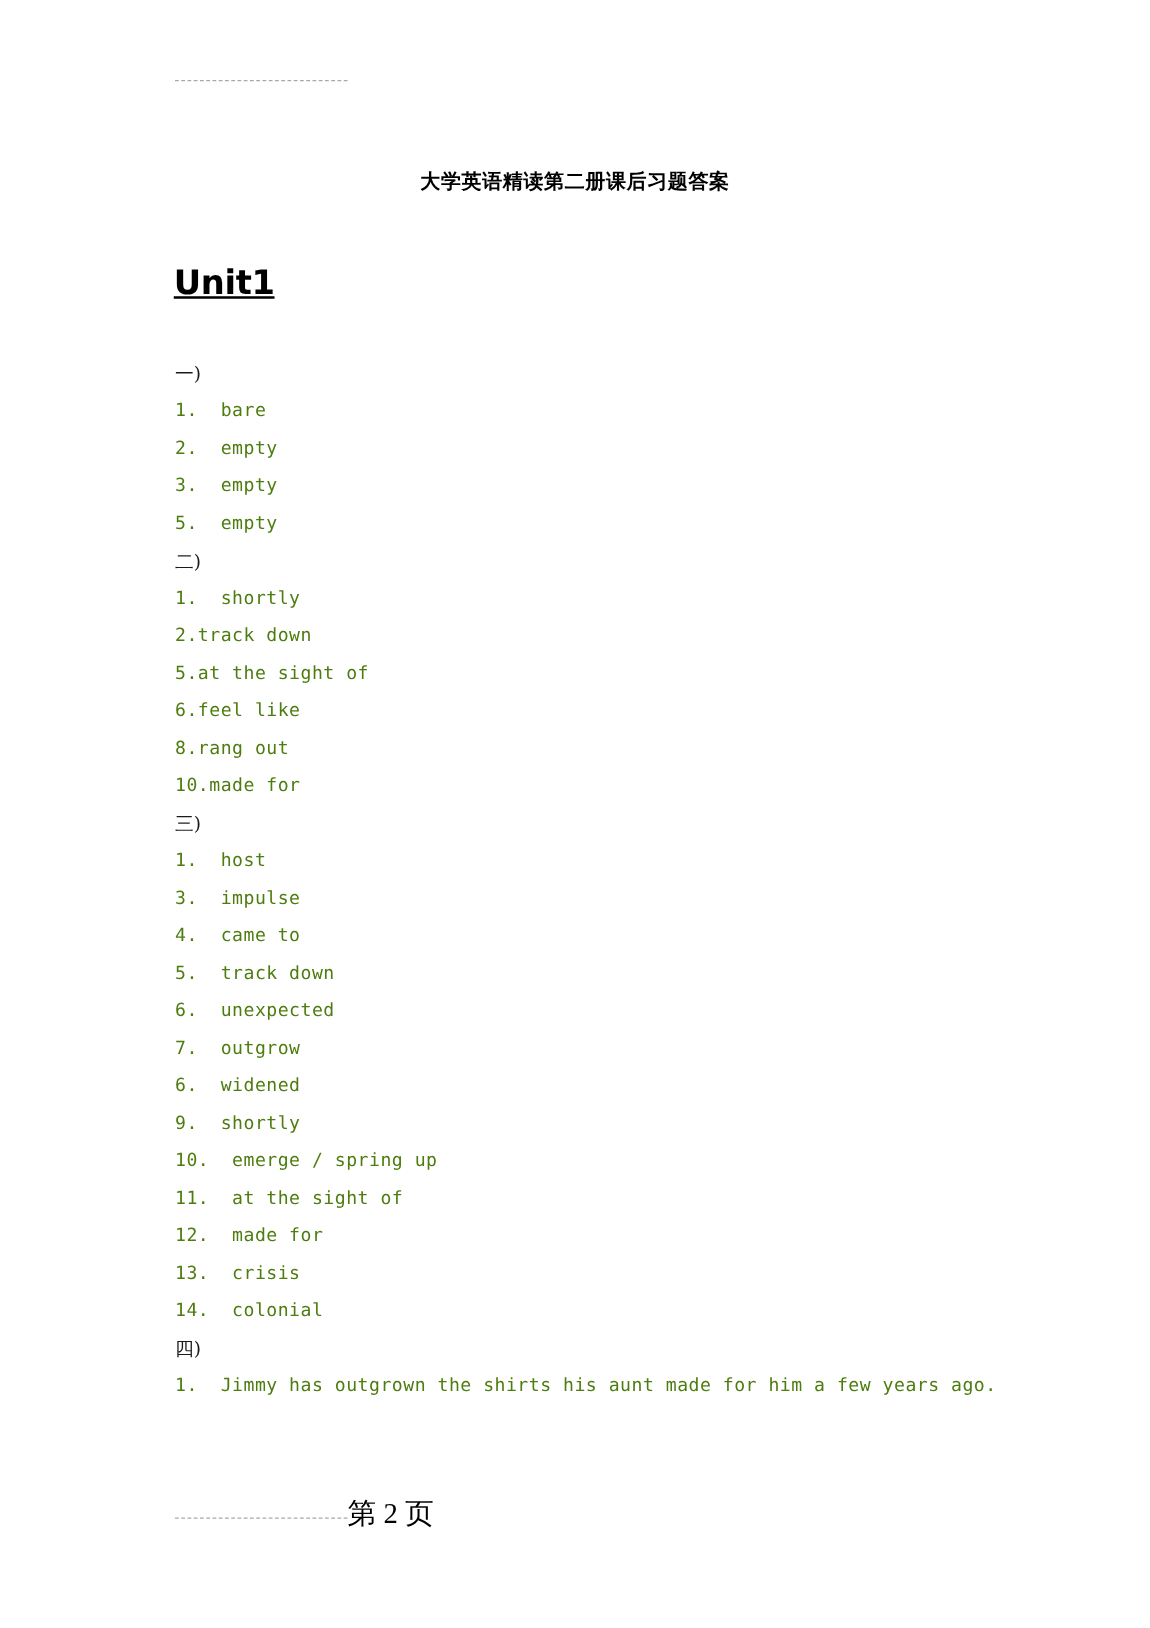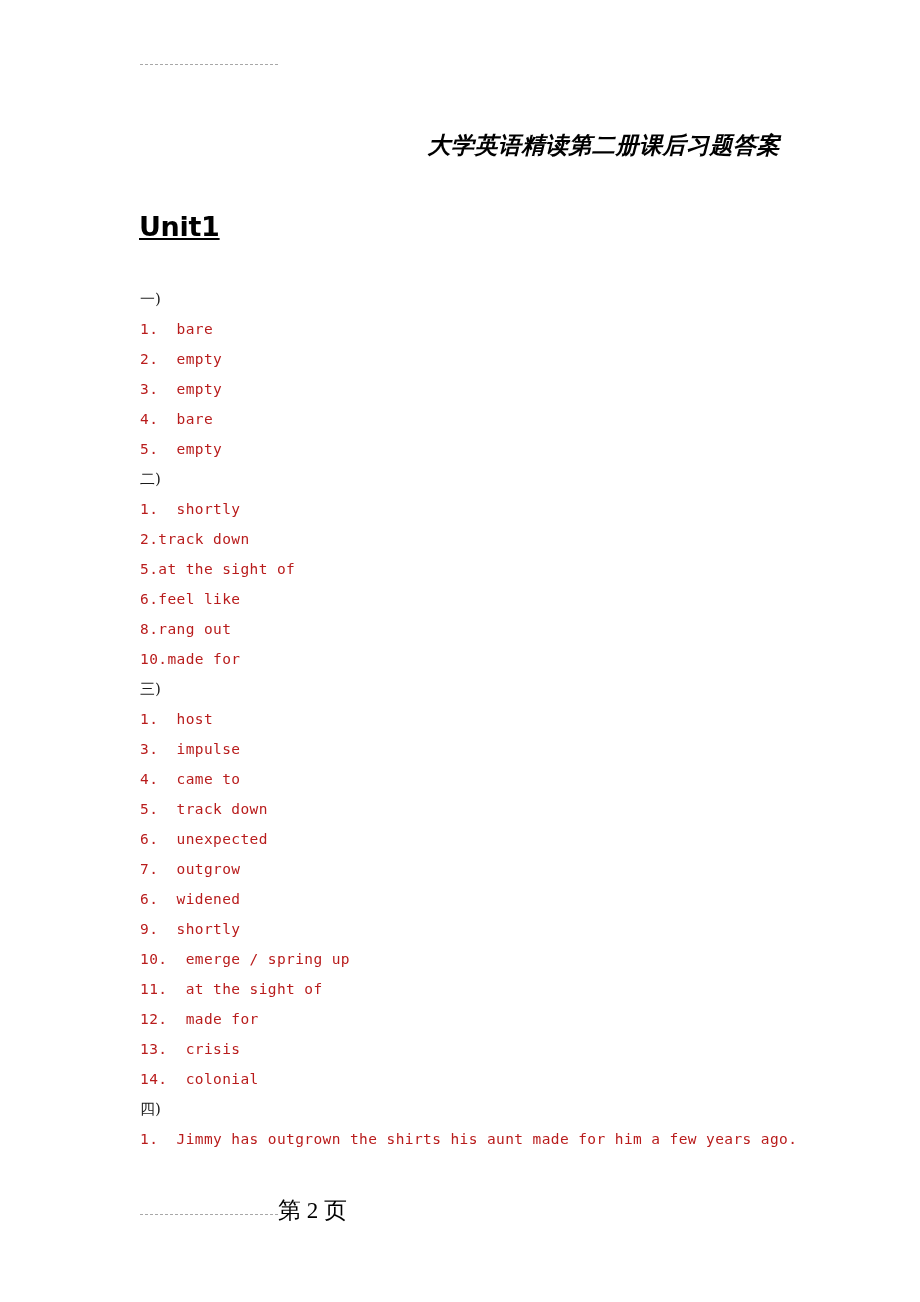--- a/index.html
+++ b/index.html
@@ -32,28 +32,27 @@
     height: 0;
     border-top: 1px dashed #a8a8a8;
   }
 
   
   .doc-title {
     position: absolute;
     left: 140px;
     top: 130px;
     width: 640px;
-    text-align: right;
+    text-align: center;
     font-family: "DejaVu Serif", "Liberation Serif", serif;
-    font-size: 23px;
+    font-size: 16px;
     line-height: 30px;
     font-weight: 700;
     letter-spacing: 0.5px;
     white-space: nowrap;
-    font-style: italic;
   }
 
   
   .unit-heading {
     position: absolute;
     left: 139px;
     top: 211px;
     font-family: "DejaVu Sans", "Liberation Sans", sans-serif;
     font-size: 27px;
     line-height: 32px;
@@ -78,21 +77,21 @@
     white-space: pre;
     color: #1a1a1a;
   }
 
   .answer-line {
     font-family: "DejaVu Sans Mono", "Liberation Mono", monospace;
     font-size: 14.5px;
     line-height: 30px;
     height: 30px;
     white-space: pre;
-    color: #b91c1c;
+    color: #4d7c0f;
     letter-spacing: 0.4px;
   }
 
   
   .footer {
     position: absolute;
     left: 140px;
     top: 1196px;
     width: 640px;
     height: 30px;
@@ -124,21 +123,20 @@
 
   <div class="doc-title">大学英语精读第二册课后习题答案</div>
 
   <div class="unit-heading">Unit1</div>
 
   <div class="content">
       <div class="section-label">一)</div>
       <div class="answer-line">1.  bare</div>
       <div class="answer-line">2.  empty</div>
       <div class="answer-line">3.  empty</div>
-      <div class="answer-line">4.  bare</div>
       <div class="answer-line">5.  empty</div>
       <div class="section-label">二)</div>
       <div class="answer-line">1.  shortly</div>
       <div class="answer-line">2.track down</div>
       <div class="answer-line">5.at the sight of</div>
       <div class="answer-line">6.feel like</div>
       <div class="answer-line">8.rang out</div>
       <div class="answer-line">10.made for</div>
       <div class="section-label">三)</div>
       <div class="answer-line">1.  host</div>

